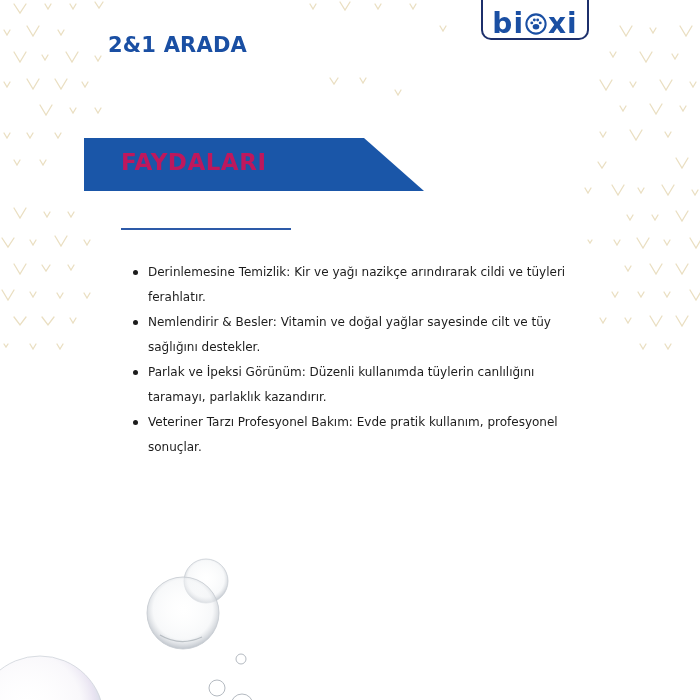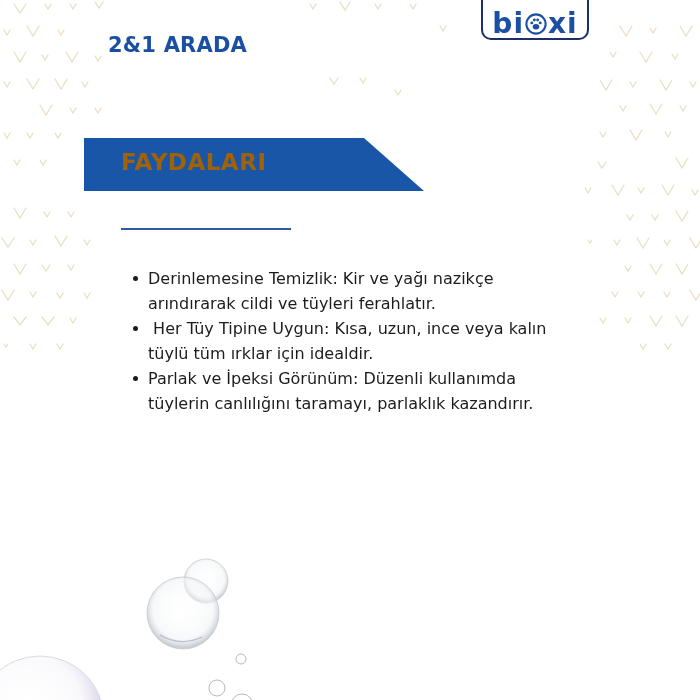--- a/index.html
+++ b/index.html
@@ -26,27 +26,27 @@
       position: absolute; left: 108px; top: 28px;
       font-family: "DejaVu Sans", sans-serif; font-weight: bold; font-size: 21px;
       line-height: 35px; color: #1a4fa3; letter-spacing: 0.2px;
     }
     .title div { white-space: nowrap; }
     .banner { position: absolute; left: 84px; top: 138px; width: 340px; height: 53px; }
     .banner svg { position: absolute; left: 0; top: 0; }
     .banner-label {
       position: absolute; left: 37px; top: 11px;
       font-family: "DejaVu Sans", sans-serif; font-weight: bold; font-size: 23px;
-      color: #a16207; letter-spacing: 0.5px;
+      color: #be185d; letter-spacing: 0.5px;
     }
     .divider { position: absolute; left: 121px; top: 228px; width: 170px; height: 2px; background: #2d5aa8; }
     .benefits {
-      position: absolute; left: 130px; top: 266px; width: 450px;
+      position: absolute; left: 130px; top: 260px; width: 450px;
       margin: 0; padding: 0; list-style: none;
-      font-family: "DejaVu Sans", sans-serif; font-size: 16px; line-height: 25px; color: #1c1c1c;
+      font-family: "DejaVu Sans", sans-serif; font-size: 12px; line-height: 25px; color: #1c1c1c;
     }
     .benefits li { position: relative; padding-left: 18px; margin: 0; }
     .benefits li::before {
       content: ""; position: absolute; left: 3px; top: 10px; width: 5px; height: 5px;
       border-radius: 50%; background: #1c1c1c;
     }
     .bubbles { position: absolute; left: 0; top: 540px; width: 320px; height: 160px; pointer-events: none; }
   </style>
 </head>
 <body>
@@ -178,22 +178,23 @@
   <svg width="340" height="53" viewBox="0 0 340 53">
     <polygon points="0,0 280,0 340,53 0,53" fill="#1a56a8"></polygon>
   </svg>
   <div class="banner-label">FAYDALARI</div>
 </div>
 
 <div class="divider"></div>
 
 <ul class="benefits">
   <li>Derinlemesine Temizlik: Kir ve yağı nazikçe arındırarak cildi ve tüyleri ferahlatır.</li>
-  <li style="white-space: pre-wrap;"> Her Tüy Tipine Uygun: Kısa, uzun, ince veya kalın tüylü tüm ırklar için idealdir.</li>
+  <li style="white-space: normal;">Nemlendirir &amp; Besler: Vitamin ve doğal yağlar sayesinde cilt ve tüy sağlığını destekler.</li>
   <li>Parlak ve İpeksi Görünüm: Düzenli kullanımda tüylerin canlılığını taramayı, parlaklık kazandırır.</li>
+  <li>Veteriner Tarzı Profesyonel Bakım: Evde pratik kullanım, profesyonel sonuçlar.</li>
 </ul>
 
 <svg class="bubbles" viewBox="0 540 320 160" xmlns="http://www.w3.org/2000/svg">
   <defs>
     <radialGradient id="bub" cx="50%" cy="45%" r="55%">
       <stop offset="0%" stop-color="#ffffff" stop-opacity="0.2"></stop>
       <stop offset="75%" stop-color="#f2f4f6" stop-opacity="0.6"></stop>
       <stop offset="100%" stop-color="#b8bec6" stop-opacity="0.9"></stop>
     </radialGradient>
     <radialGradient id="bubIri" cx="40%" cy="40%" r="60%">

